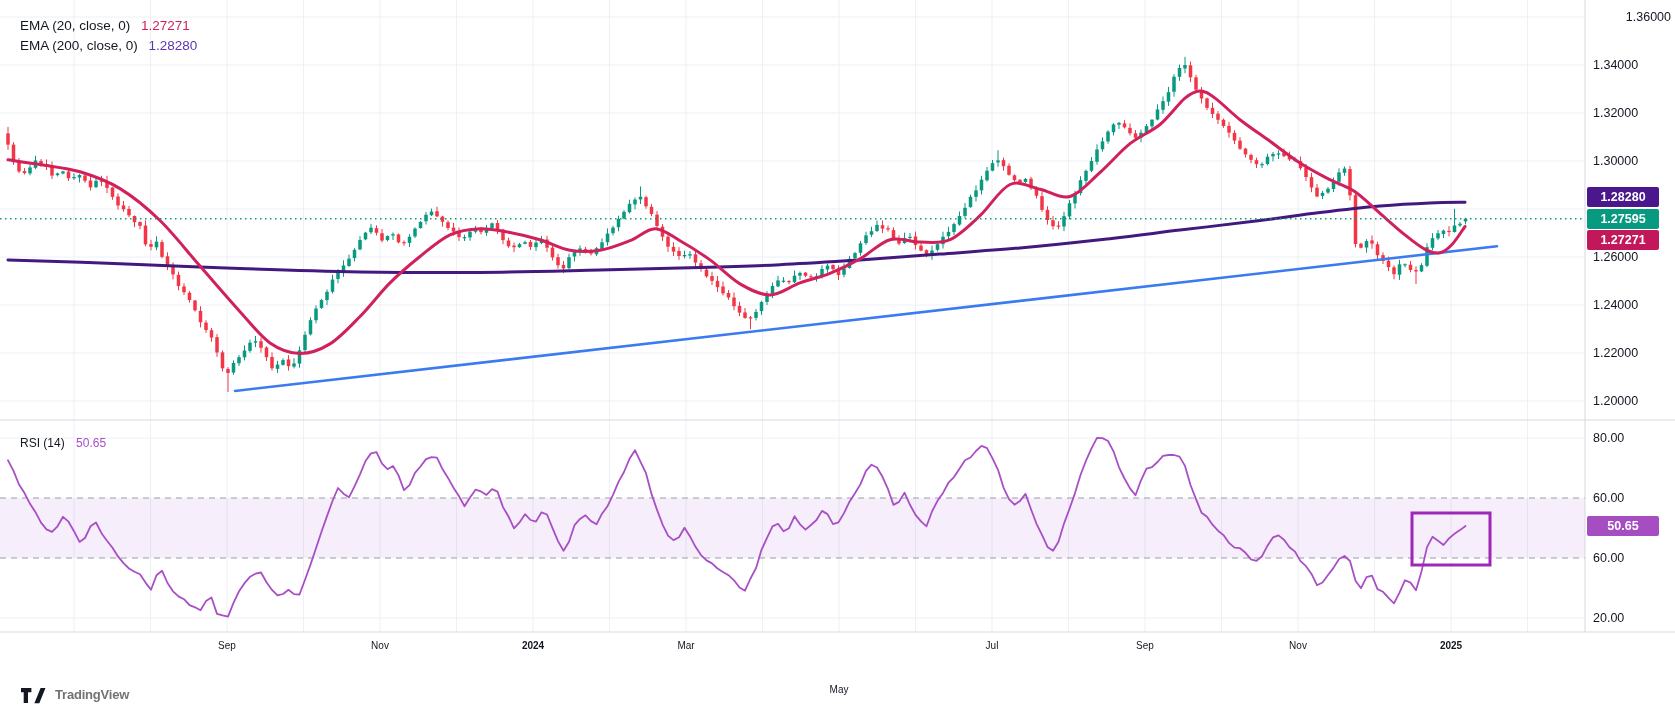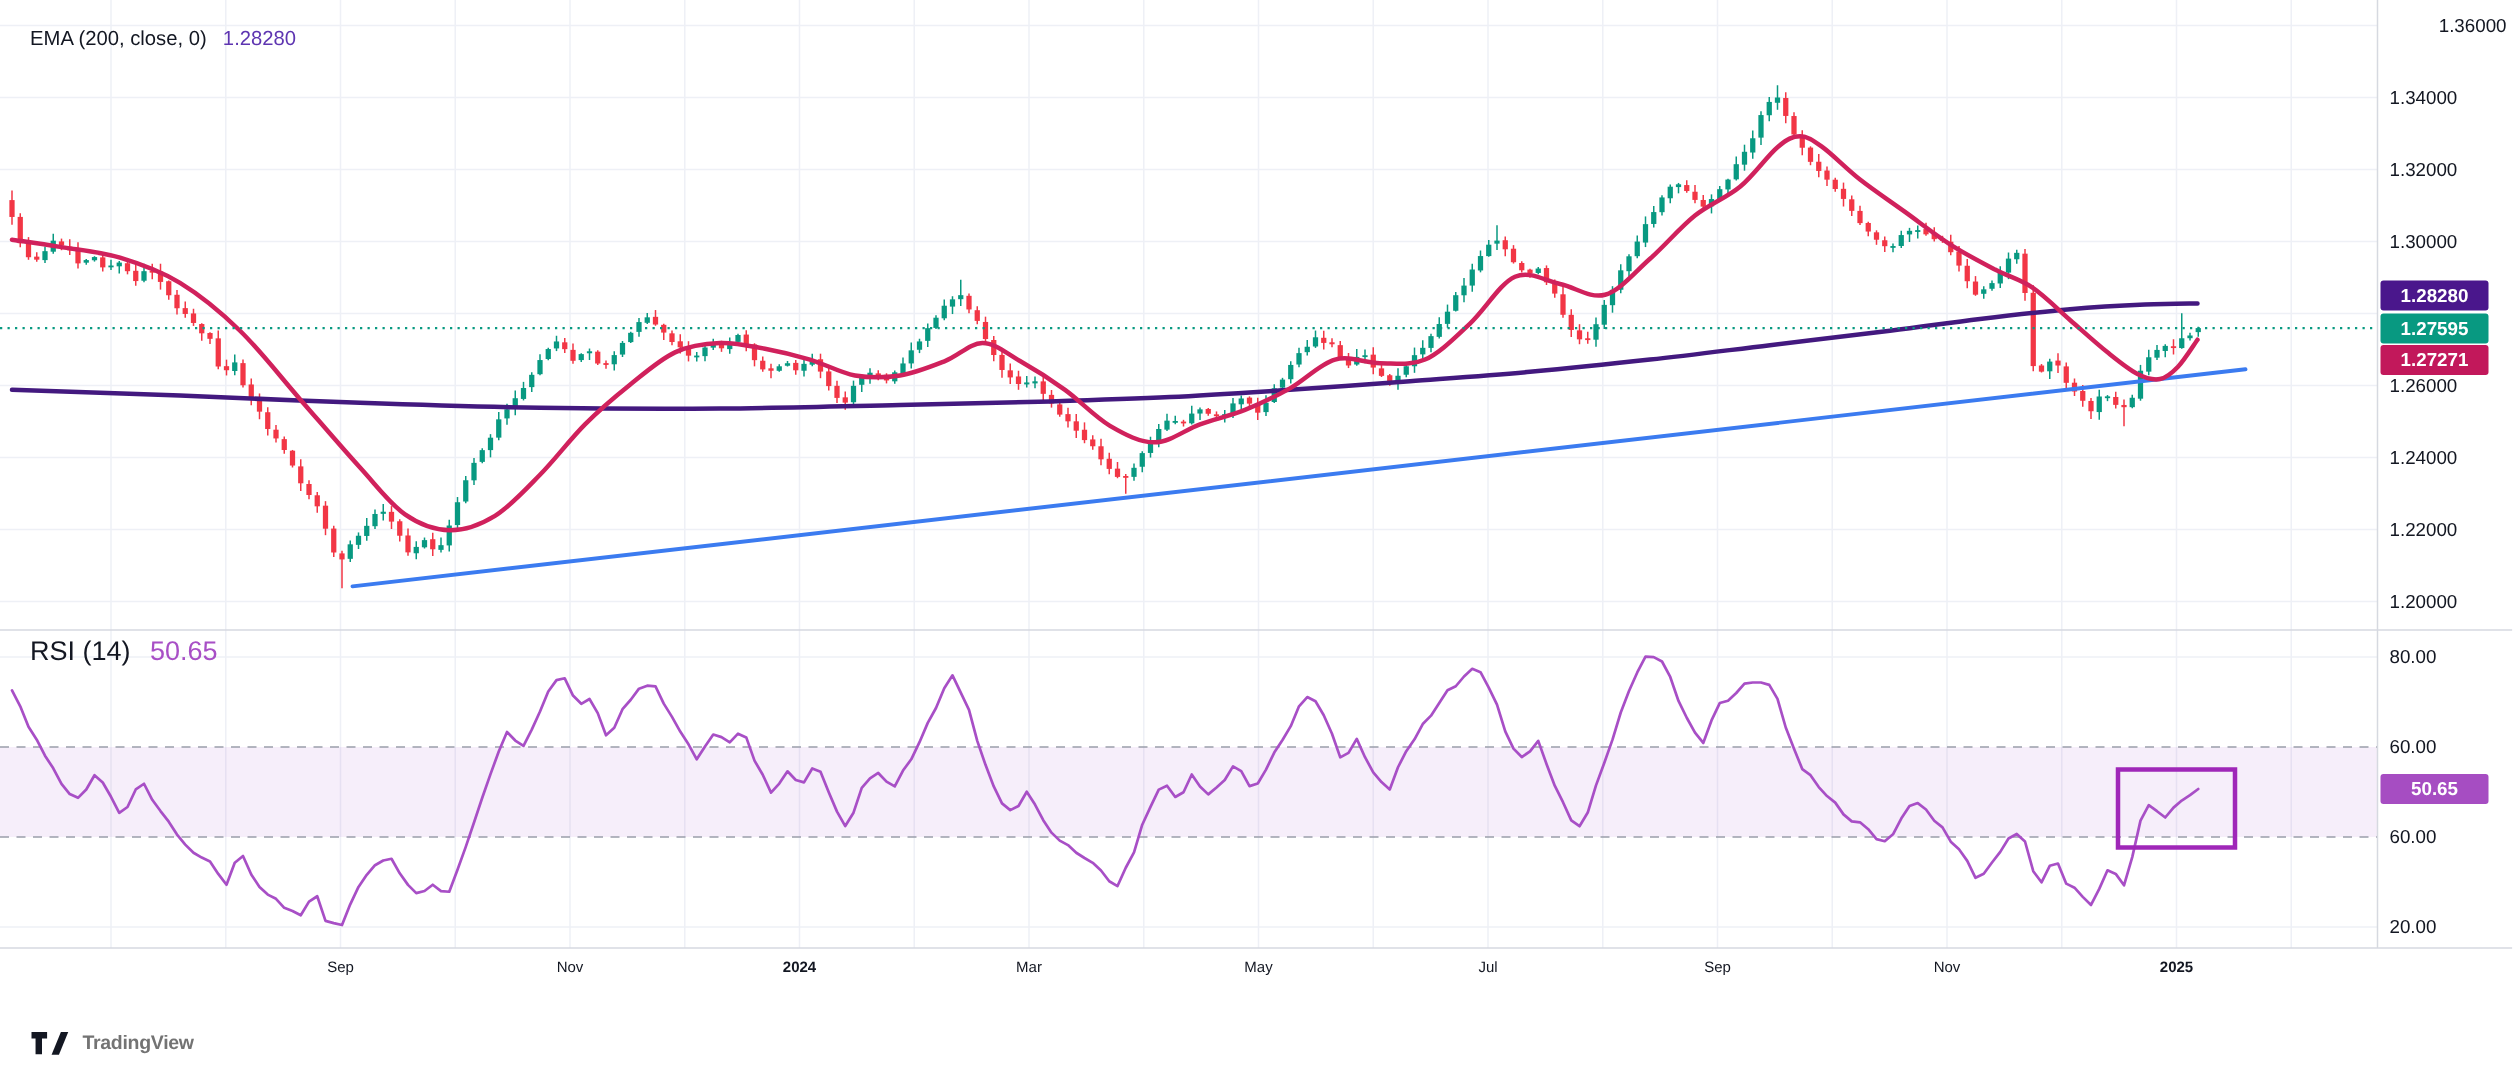--- a/index.html
+++ b/index.html
@@ -7,21 +7,21 @@
   #app{position:relative;width:1675px;height:718px;background:#fff;overflow:hidden;}
   #chart{position:absolute;left:0;top:0;}
   .hdr{position:absolute;left:20px;top:16px;font-size:13.5px;line-height:20px;white-space:nowrap;}
   .hdr .row{height:20px;}
   .sym{font-weight:700;margin-right:10px;}
   .k{color:#131722;margin-left:7px;}
   .v{color:#089981;}
   .chg{color:#089981;margin-left:8px;}
   .ema20v{color:#d0215c;margin-left:7px;}
   .ema200v{color:#5e35b1;margin-left:7px;}
-  .rsi-legend{position:absolute;left:20px;top:424px;font-size:18px;white-space:nowrap;}
+  .rsi-legend{position:absolute;left:20px;top:436px;font-size:12px;white-space:nowrap;}
   .rsiv{color:#a84fc6;margin-left:8px;}
   .axis-label{position:absolute;left:1593px;width:78px;height:16px;line-height:16px;font-size:12.5px;color:#131722;}
   .badge{position:absolute;left:1587px;width:72px;height:20px;line-height:20px;text-align:center;
          font-size:12.5px;font-weight:700;color:#fff;border-radius:2px;}
   .tlabel{position:absolute;top:640px;transform:translateX(-50%);font-size:10px;color:#131722;}
   .tlabel.bold{font-weight:700;}
   #footer{position:absolute;left:18px;top:684px;display:flex;align-items:center;}
   #footer .brand{font-size:13px;font-weight:600;color:#737373;margin-left:7px;letter-spacing:-0.2px;}
 </style>
 </head>
@@ -602,20 +602,24 @@
       <line x1="235" y1="390.9200000000004" x2="1497" y2="246.20000000000033" stroke="#3b7bf0" stroke-width="2.6" stroke-linecap="round"></line>
       <path d="M8.0 259.9C26.7 260.5 81.3 262.3 120.0 263.7C158.7 265.2 200.0 267.2 240.0 268.5C280.0 269.9 320.0 271.2 360.0 271.9C400.0 272.5 440.0 272.7 480.0 272.4C520.0 272.0 563.3 270.8 600.0 270.0C636.7 269.2 670.0 268.4 700.0 267.6C730.0 266.7 753.3 266.0 780.0 264.7C806.7 263.4 833.3 261.6 860.0 259.9C886.7 258.1 913.3 256.1 940.0 254.1C966.7 252.1 993.3 250.3 1020.0 247.9C1046.7 245.5 1073.3 242.7 1100.0 239.7C1126.7 236.8 1153.3 233.3 1180.0 230.1C1206.7 226.9 1236.7 223.4 1260.0 220.5C1283.3 217.6 1300.0 215.0 1320.0 212.6C1340.0 210.2 1361.7 207.7 1380.0 206.1C1398.3 204.5 1415.8 203.6 1430.0 203.0C1444.2 202.4 1459.2 202.4 1465.0 202.3" fill="none" stroke="#43197f" stroke-width="3" stroke-linecap="round"></path>
       <path d="M8.0 159.8C13.3 160.6 28.0 162.6 40.0 164.6C52.0 166.6 66.7 167.8 80.0 171.8C93.3 175.8 106.7 180.5 120.0 188.6C133.3 196.7 146.7 207.6 160.0 220.5C173.3 233.4 186.7 250.9 200.0 266.1C213.3 281.3 228.3 298.9 240.0 311.7C251.7 324.5 260.0 336.0 270.0 342.9C280.0 349.9 290.0 353.3 300.0 353.5C310.0 353.6 320.0 350.0 330.0 343.9C340.0 337.7 350.0 326.7 360.0 316.5C370.0 306.4 380.0 292.9 390.0 282.9C400.0 272.9 410.0 264.5 420.0 256.5C430.0 248.5 440.0 239.6 450.0 234.9C460.0 230.3 470.0 229.1 480.0 228.7C490.0 228.3 500.0 230.7 510.0 232.5C520.0 234.4 530.0 236.8 540.0 239.7C550.0 242.7 560.0 248.5 570.0 250.3C580.0 252.0 590.0 251.9 600.0 250.3C610.0 248.7 620.8 244.3 630.0 240.7C639.2 237.1 646.7 228.7 655.0 228.7C663.3 228.7 670.8 235.5 680.0 240.7C689.2 245.9 700.0 252.7 710.0 259.9C720.0 267.1 730.0 278.0 740.0 283.9C750.0 289.7 760.0 295.1 770.0 294.9C780.0 294.8 790.0 286.5 800.0 282.9C810.0 279.3 820.0 277.3 830.0 273.3C840.0 269.3 850.0 264.5 860.0 258.9C870.0 253.3 880.0 242.5 890.0 239.7C900.0 236.9 910.0 242.1 920.0 242.1C930.0 242.1 940.0 244.1 950.0 239.7C960.0 235.3 970.0 224.9 980.0 215.7C990.0 206.5 1000.0 188.9 1010.0 184.5C1020.0 180.1 1030.0 187.3 1040.0 189.3C1050.0 191.3 1060.0 199.3 1070.0 196.5C1080.0 193.7 1090.0 181.3 1100.0 172.5C1110.0 163.7 1120.0 151.7 1130.0 143.7C1140.0 135.7 1150.8 132.1 1160.0 124.5C1169.2 116.9 1178.3 103.7 1185.0 98.1C1191.7 92.5 1195.0 90.9 1200.0 90.9C1205.0 90.9 1208.3 93.3 1215.0 98.1C1221.7 102.9 1230.8 112.5 1240.0 119.7C1249.2 126.9 1260.0 134.1 1270.0 141.3C1280.0 148.5 1290.0 156.5 1300.0 162.9C1310.0 169.3 1320.8 174.9 1330.0 179.7C1339.2 184.5 1346.7 186.1 1355.0 191.7C1363.3 197.3 1371.7 206.1 1380.0 213.3C1388.3 220.5 1397.5 228.9 1405.0 234.9C1412.5 240.9 1419.2 246.4 1425.0 249.3C1430.8 252.3 1435.5 253.5 1440.0 252.7C1444.5 251.9 1447.8 248.9 1452.0 244.5C1456.2 240.2 1462.8 229.5 1465.0 226.5" fill="none" stroke="#d0215c" stroke-width="3" stroke-linecap="round"></path>
       <line x1="0" y1="218.72000000000043" x2="1585" y2="218.72000000000043" stroke="#089981" stroke-width="1.6" stroke-dasharray="1.5 3.5"></line>
       <polyline points="8.0,460.3 13.5,470.9 19.0,484.5 24.5,493.1 30.0,503.8 35.5,512.2 41.0,522.6 46.5,529.4 52.0,531.9 57.5,526.3 63.0,516.8 68.5,521.7 74.0,531.2 79.5,541.9 85.0,538.0 90.5,526.3 96.0,522.5 101.5,533.2 107.0,540.7 112.5,547.8 118.0,556.4 123.5,563.1 129.0,568.5 134.5,571.7 140.0,574.3 145.5,582.6 151.0,589.8 156.5,575.2 162.0,570.7 167.5,583.0 173.0,591.3 178.5,596.4 184.0,599.2 189.5,605.2 195.0,607.3 200.5,610.2 206.0,601.1 211.5,597.5 217.0,613.9 222.5,615.4 228.0,616.7 233.5,602.9 239.0,591.3 244.5,583.2 250.0,576.8 255.5,573.7 261.0,572.5 266.5,582.2 272.0,589.9 277.5,595.4 283.0,594.0 288.5,589.8 294.0,594.1 299.5,594.5 305.0,579.8 310.5,564.6 316.0,548.3 321.5,531.8 327.0,516.1 332.5,501.0 338.0,488.0 343.5,493.7 349.0,497.3 354.5,486.4 360.0,474.3 365.5,461.0 371.0,453.4 376.5,452.2 382.0,463.7 387.5,469.2 393.0,466.0 398.5,475.4 404.0,490.2 409.5,485.2 415.0,472.8 420.5,466.5 426.0,459.1 431.5,457.1 437.0,457.6 442.5,469.1 448.0,477.9 453.5,487.7 459.0,496.2 464.5,506.2 470.0,497.6 475.5,489.7 481.0,491.4 486.5,494.9 492.0,489.1 497.5,491.6 503.0,507.1 508.5,516.5 514.0,528.4 519.5,522.4 525.0,514.2 530.5,520.0 536.0,521.6 541.5,512.3 547.0,514.5 552.5,528.2 558.0,541.1 563.5,550.7 569.0,541.8 574.5,525.2 580.0,518.9 585.5,515.3 591.0,521.1 596.5,524.3 602.0,513.7 607.5,506.2 613.0,494.8 618.5,481.9 624.0,472.0 629.5,458.8 635.0,450.2 640.5,461.8 646.0,473.2 651.5,493.9 657.0,509.9 662.5,524.3 668.0,535.6 673.5,540.1 679.0,537.3 684.5,527.8 690.0,536.4 695.5,546.8 701.0,555.1 706.5,560.4 712.0,563.4 717.5,568.5 723.0,572.0 728.5,575.2 734.0,580.3 739.5,587.5 745.0,590.7 750.5,578.5 756.0,568.2 761.5,549.8 767.0,537.9 772.5,526.4 778.0,523.8 783.5,531.3 789.0,528.2 794.5,516.3 800.0,524.3 805.5,529.6 811.0,525.0 816.5,520.0 822.0,510.9 827.5,514.1 833.0,524.1 838.5,522.3 844.0,513.1 849.5,501.7 855.0,493.3 860.5,484.1 866.0,470.9 871.5,464.7 877.0,467.5 882.5,476.8 888.0,489.2 893.5,504.9 899.0,501.9 904.5,492.6 910.0,504.8 915.5,514.9 921.0,521.4 926.5,526.3 932.0,511.5 937.5,500.8 943.0,492.9 948.5,482.7 954.0,477.1 959.5,468.7 965.0,460.2 970.5,457.5 976.0,451.0 981.5,445.9 987.0,448.1 992.5,458.4 998.0,469.8 1003.5,487.6 1009.0,499.1 1014.5,504.7 1020.0,500.9 1025.5,493.9 1031.0,509.3 1036.5,523.8 1042.0,534.8 1047.5,546.9 1053.0,550.8 1058.5,541.7 1064.0,523.6 1069.5,508.7 1075.0,493.1 1080.5,475.0 1086.0,460.7 1091.5,448.3 1097.0,437.8 1102.5,438.1 1108.0,441.0 1113.5,451.3 1119.0,467.3 1124.5,478.5 1130.0,488.4 1135.5,495.3 1141.0,480.3 1146.5,468.7 1152.0,467.2 1157.5,462.0 1163.0,455.8 1168.5,455.0 1174.0,455.0 1179.5,456.6 1185.0,465.9 1190.5,485.0 1196.0,499.1 1201.5,512.7 1207.0,516.8 1212.5,524.7 1218.0,530.7 1223.5,535.1 1229.0,542.9 1234.5,547.6 1240.0,548.2 1245.5,552.8 1251.0,559.4 1256.5,560.8 1262.0,556.2 1267.5,545.7 1273.0,537.4 1278.5,535.4 1284.0,539.7 1289.5,547.2 1295.0,551.6 1300.5,561.1 1306.0,566.2 1311.5,573.9 1317.0,585.2 1322.5,582.5 1328.0,575.0 1333.5,567.9 1339.0,559.0 1344.5,556.0 1350.0,561.0 1355.5,580.8 1361.0,588.2 1366.5,577.2 1372.0,575.7 1377.5,589.1 1383.0,591.8 1388.5,597.9 1394.0,603.3 1399.5,592.6 1405.0,580.2 1410.5,582.6 1416.0,590.2 1421.5,571.4 1427.0,547.1 1432.5,536.8 1438.0,540.8 1443.5,545.0 1449.0,538.4 1454.5,533.7 1460.0,530.1 1465.5,526.0" fill="none" stroke="#a84fc6" stroke-width="1.8" stroke-linejoin="round" stroke-linecap="round"></polyline>
       <rect x="1412" y="513" width="78" height="52" fill="none" stroke="#9f27b8" stroke-width="3"></rect>
     </svg>
 
   <div class="hdr">
     <div class="row">
+      <span>EMA (20, close, 0)</span>
+      <span class="ema20v">1.27271</span>
+    </div>
+    <div class="row">
       <span>EMA (200, close, 0)</span>
       <span class="ema200v">1.28280</span>
     </div>
   </div>
 
   <div class="rsi-legend">
     <span>RSI (14)</span>
     <span class="rsiv">50.65</span>
   </div>
 
@@ -635,21 +639,21 @@
       <div class="badge" style="top: 187px; background: rgb(74, 23, 140);">1.28280</div>
       <div class="badge" style="top: 209px; background: rgb(8, 153, 129);">1.27595</div>
       <div class="badge" style="top: 230px; background: rgb(194, 24, 91);">1.27271</div>
       <div class="badge" style="top: 516.05px; background: rgb(166, 77, 194);">50.65</div>
     </div>
   <div id="time-axis">
       <div class="tlabel" style="left: 227px;">Sep</div>
       <div class="tlabel" style="left: 380px;">Nov</div>
       <div class="tlabel bold" style="left: 533px;">2024</div>
       <div class="tlabel" style="left: 686px;">Mar</div>
-      <div class="tlabel" style="left: 839px;">May</div>
+      <div class="tlabel" style="left: 839px; margin-top: 44px;">May</div>
       <div class="tlabel" style="left: 992px;">Jul</div>
       <div class="tlabel" style="left: 1145px;">Sep</div>
       <div class="tlabel" style="left: 1298px;">Nov</div>
       <div class="tlabel bold" style="left: 1451px;">2025</div>
     </div>
 
   <div id="footer">
     <svg width="30" height="21" viewBox="0 0 30 21">
       <path d="M3 4h10.4v4.3H10v10.6H5.7V8.3H3z" fill="#131722"></path>
       <path d="M16.4 19.2L22.6 4h4.9l-6.2 15.2z" fill="#131722"></path>

